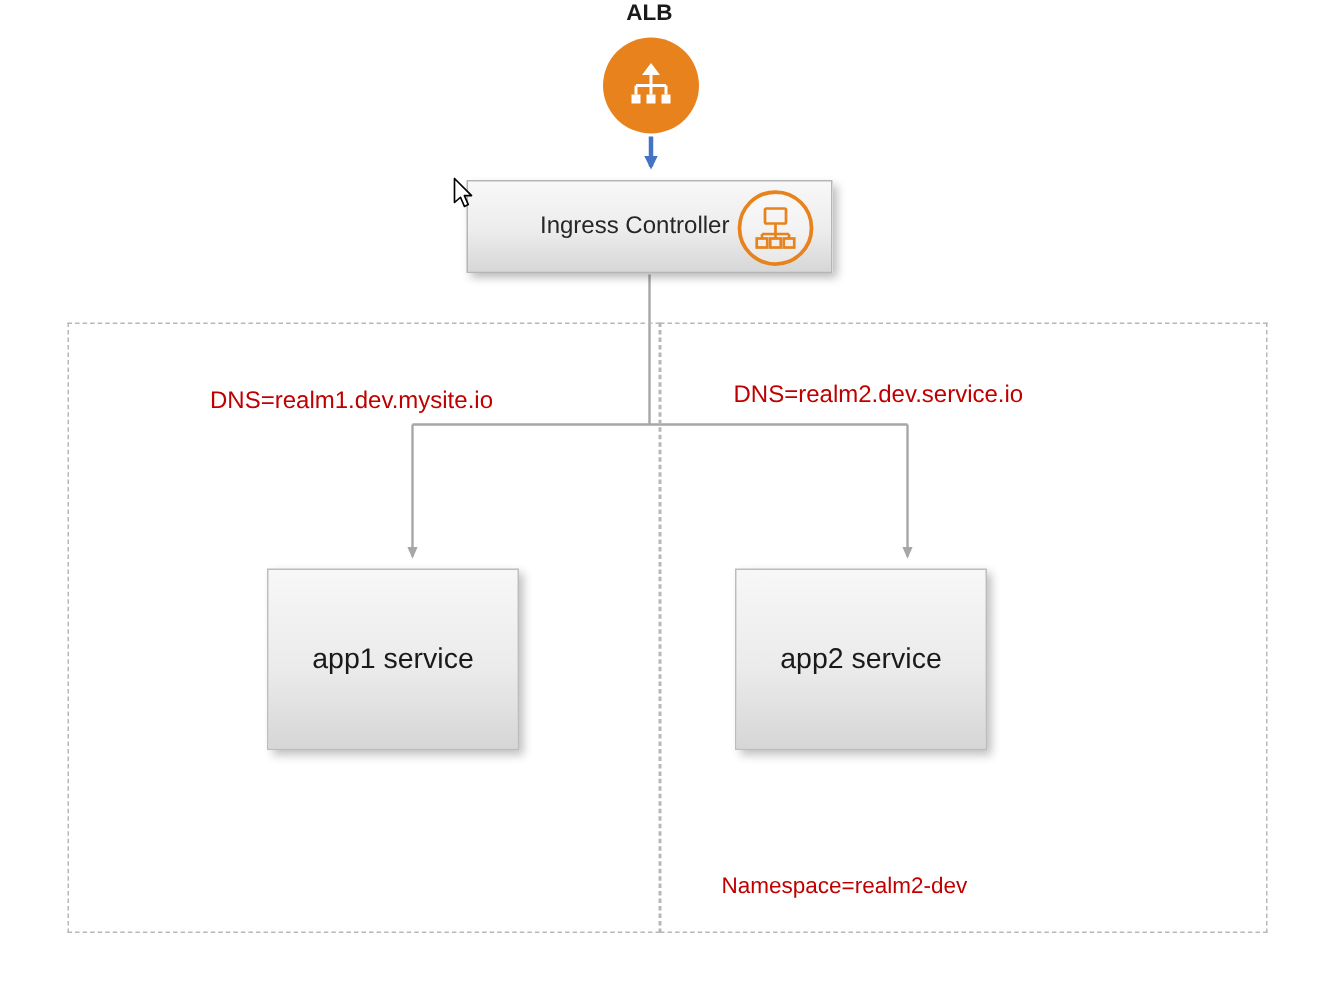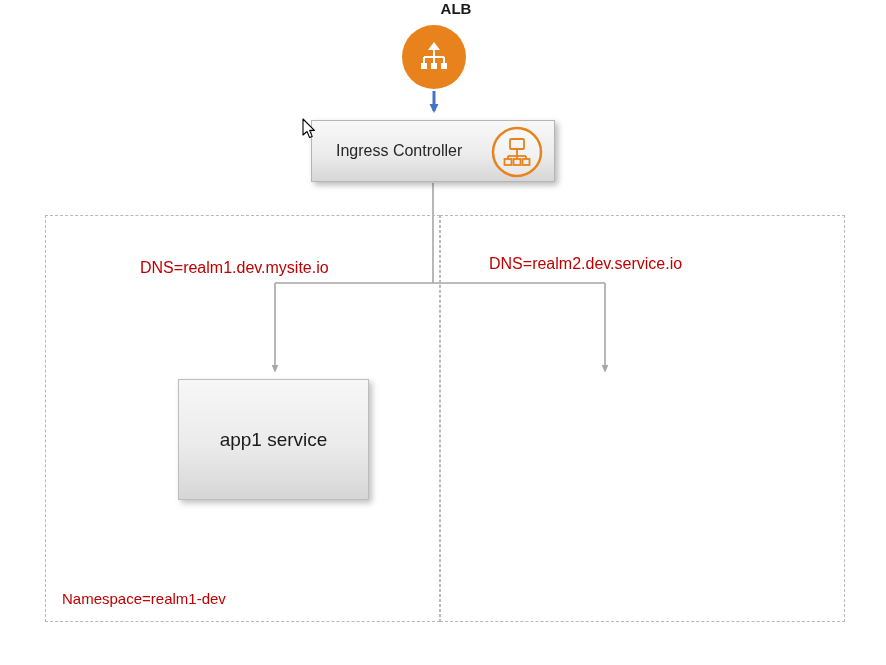--- a/index.html
+++ b/index.html
@@ -9,61 +9,61 @@
     position: relative;
     width: 886px;
     height: 665px;
     background: #ffffff;
     overflow: hidden;
   }
   .abs { position: absolute; }
 
   
   .alb-label {
-    left: 416px; top: 0px; width: 80px;
+    left: 393px; top: 0px; width: 80px;
     text-align: center;
     font-size: 15px; font-weight: 600; color: #1a1a1a;
   }
 
   
   .alb-icon {
     left: 402px; top: 25px; width: 64px; height: 64px;
     border-radius: 50%;
     background: #E8821C;
     display: flex; align-items: center; justify-content: center;
   }
 
   
   .ingress-box {
     left: 311px; top: 120px; width: 244px; height: 62px;
     background: linear-gradient(180deg, #f8f8f8 0%, #ececec 55%, #d7d7d7 100%);
     border: 1px solid #b5b5b5;
     box-shadow: 3px 3px 6px rgba(0,0,0,0.28);
-    display: flex; align-items: center;
+    display: flex; align-items: center; padding-left: 24px;
   }
   .ingress-label {
     margin-left: 24px;
     font-size: 16px; color: #262626;
   }
   .ingress-icon {
     position: absolute; right: 11px; top: 5px;
     width: 52px; height: 52px;
   }
 
   
   .ns-box {
     border: 1px dashed #b8b8b8;
     background: transparent;
   }
   .ns-box-1 { left: 45px; top: 215px; width: 395px; height: 407px; }
   .ns-box-2 { left: 440px; top: 215px; width: 405px; height: 407px; }
 
   
   .service-box {
-    width: 191px; height: 121px;
+    width: 168px; height: 121px;
     background: linear-gradient(180deg, #f7f7f7 0%, #ebebeb 55%, #d6d6d6 100%);
     border: 1px solid #bdbdbd;
     box-shadow: 3px 3px 6px rgba(0,0,0,0.25);
     display: flex; align-items: center; justify-content: center;
   }
   .service-box-1 { left: 178px; top: 379px; }
   .service-box-2 { left: 490px; top: 379px; }
   .service-label { font-size: 19px; color: #1a1a1a; }
 
   
@@ -147,20 +147,23 @@
       <rect x="31.5" y="33" width="7" height="6" fill="none" stroke="#E8821C" stroke-width="1.8"></rect>
     </svg>
   </div>
 
   <div class="abs dns-label dns-label-1">DNS=realm1.dev.mysite.io</div>
   <div class="abs dns-label dns-label-2">DNS=realm2.dev.service.io</div>
 
   <div class="abs service-box service-box-1">
     <span class="service-label">app1 service</span>
   </div>
+  <div class="abs service-box service-box-2">
+    <span class="service-label">app2 service</span>
+  </div>
 
-  <div class="abs namespace-label namespace-label-1">Namespace=realm1-dev</div>
+  <div class="abs namespace-label namespace-label-2">Namespace=realm2-dev</div>
 
   <svg class="abs cursor" viewBox="0 0 15 23">
     <path d="M2,1 L2,17 L6,13.5 L8.6,19.6 L11.2,18.4 L8.6,12.4 L13.4,12.4 Z" fill="#ffffff" stroke="#000000" stroke-width="1.1" stroke-linejoin="round"></path>
   </svg>
 
 </div>
 
 </body></html>

